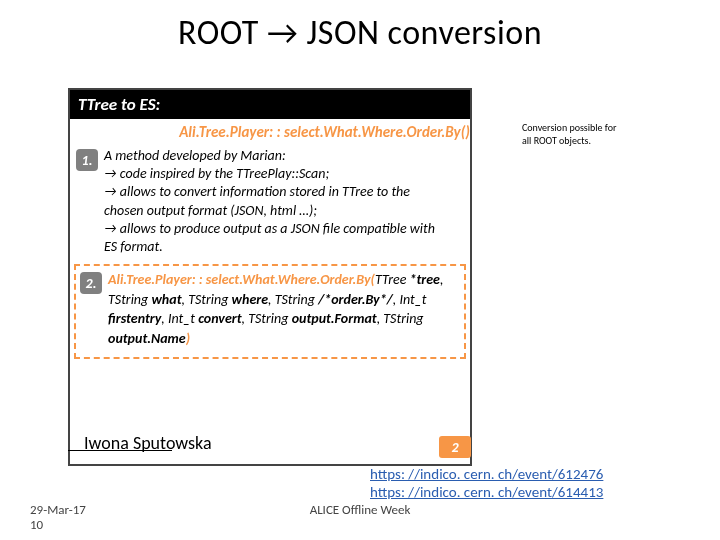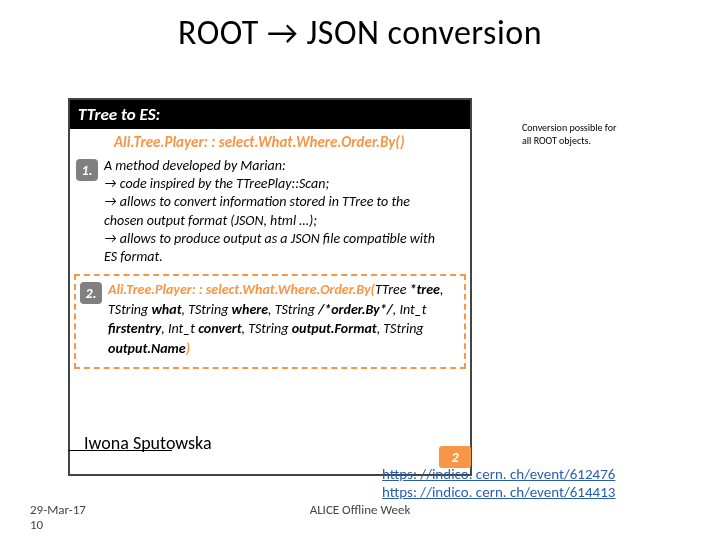--- a/index.html
+++ b/index.html
@@ -1,36 +1,36 @@
 <!DOCTYPE html>
 <html><head>
 <meta charset="utf-8">
 <style>
   * { margin: 0; padding: 0; box-sizing: border-box; }
   body { width: 720px; height: 540px; background: #fff; font-family: Calibri, Arial, sans-serif; position: relative; overflow: hidden; }
   .title { text-align: center; font-size: 34px; font-weight: 400; color: #000; margin-top: 12px; letter-spacing: 0.5px; }
-  .main-box { position: absolute; top: 98px; left: 68px; width: 404px; height: 378px; border: 2px solid #444; background: #fff; }
+  .main-box { position: absolute; top: 88px; left: 68px; width: 404px; height: 378px; border: 2px solid #444; background: #fff; }
   .header-bar { background: #000; color: #fff; font-weight: 700; font-size: 17px; padding: 4px 8px; font-style: italic; }
-  .orange-sub { color: #f79646; font-weight: 700; font-style: italic; font-size: 15px; padding: 4px 0 4px 44px; }
+  .orange-sub { color: #f79646; font-weight: 700; font-style: italic; font-size: 15px; padding: 4px 0 4px 44px; text-align: right; }
   .num-badge { display: inline-flex; width: 22px; height: 22px; background: #808080; color: #fff; border-radius: 4px; align-items: center; justify-content: center; font-weight: 700; font-style: italic; font-size: 14px; }
   .step1 { display: flex; align-items: flex-start; padding: 2px 6px; }
   .step1 .num-badge { margin-right: 6px; margin-top: 2px; }
   .step1-text { font-style: italic; font-size: 14px; color: #000; line-height: 1.3; }
   .step1-text .line { display: block; }
   .dashed-box { margin: 6px 4px 4px 4px; border: 2px dashed #f79646; padding: 4px 4px 8px 4px; position: relative; }
   .step2-row { display: flex; align-items: flex-start; }
   .step2-row .num-badge { margin-right: 6px; margin-top: 2px; }
   .step2-text { font-style: italic; font-size: 14px; color: #000; line-height: 1.4; }
   .oh { color: #f79646; font-weight: 700; }
   .bld { font-weight: 700; }
   .orange-paren { color: #f79646; font-weight: 700; }
   .attrib { position: absolute; left: 84px; top: 432px; font-size: 18px; color: #000; font-family: Calibri, Arial, sans-serif; }
   .attrib-line { position: absolute; left: 68px; top: 450px; width: 104px; border-top: 1px solid #000; }
   .note { position: absolute; left: 522px; top: 122px; font-size: 10px; color: #000; line-height: 1.25; width: 180px; }
-  .links { position: absolute; left: 382px; top: 465px; font-size: 15px; }
+  .links { position: absolute; left: 370px; top: 465px; font-size: 15px; }
   .links a { color: #2a5db0; text-decoration: underline; display: block; white-space: nowrap; }
   .footer { position: absolute; left: 0; bottom: 8px; width: 100%; font-size: 13px; color: #444; padding: 0 30px; display: flex; justify-content: space-between; flex-direction: column; }
   .footer .mid { position: absolute; left: 50%; transform: translateX(-50%); }
   .badge-corner { position: absolute; right: -1px; bottom: 6px; width: 32px; height: 22px; background: #f79646; color: #fff; font-weight: 700; font-style: italic; font-size: 14px; border-radius: 3px; display: flex; align-items: center; justify-content: center; }
 </style>
 </head>
 <body>
 
 <div class="title">ROOT → JSON conversion</div>
 

